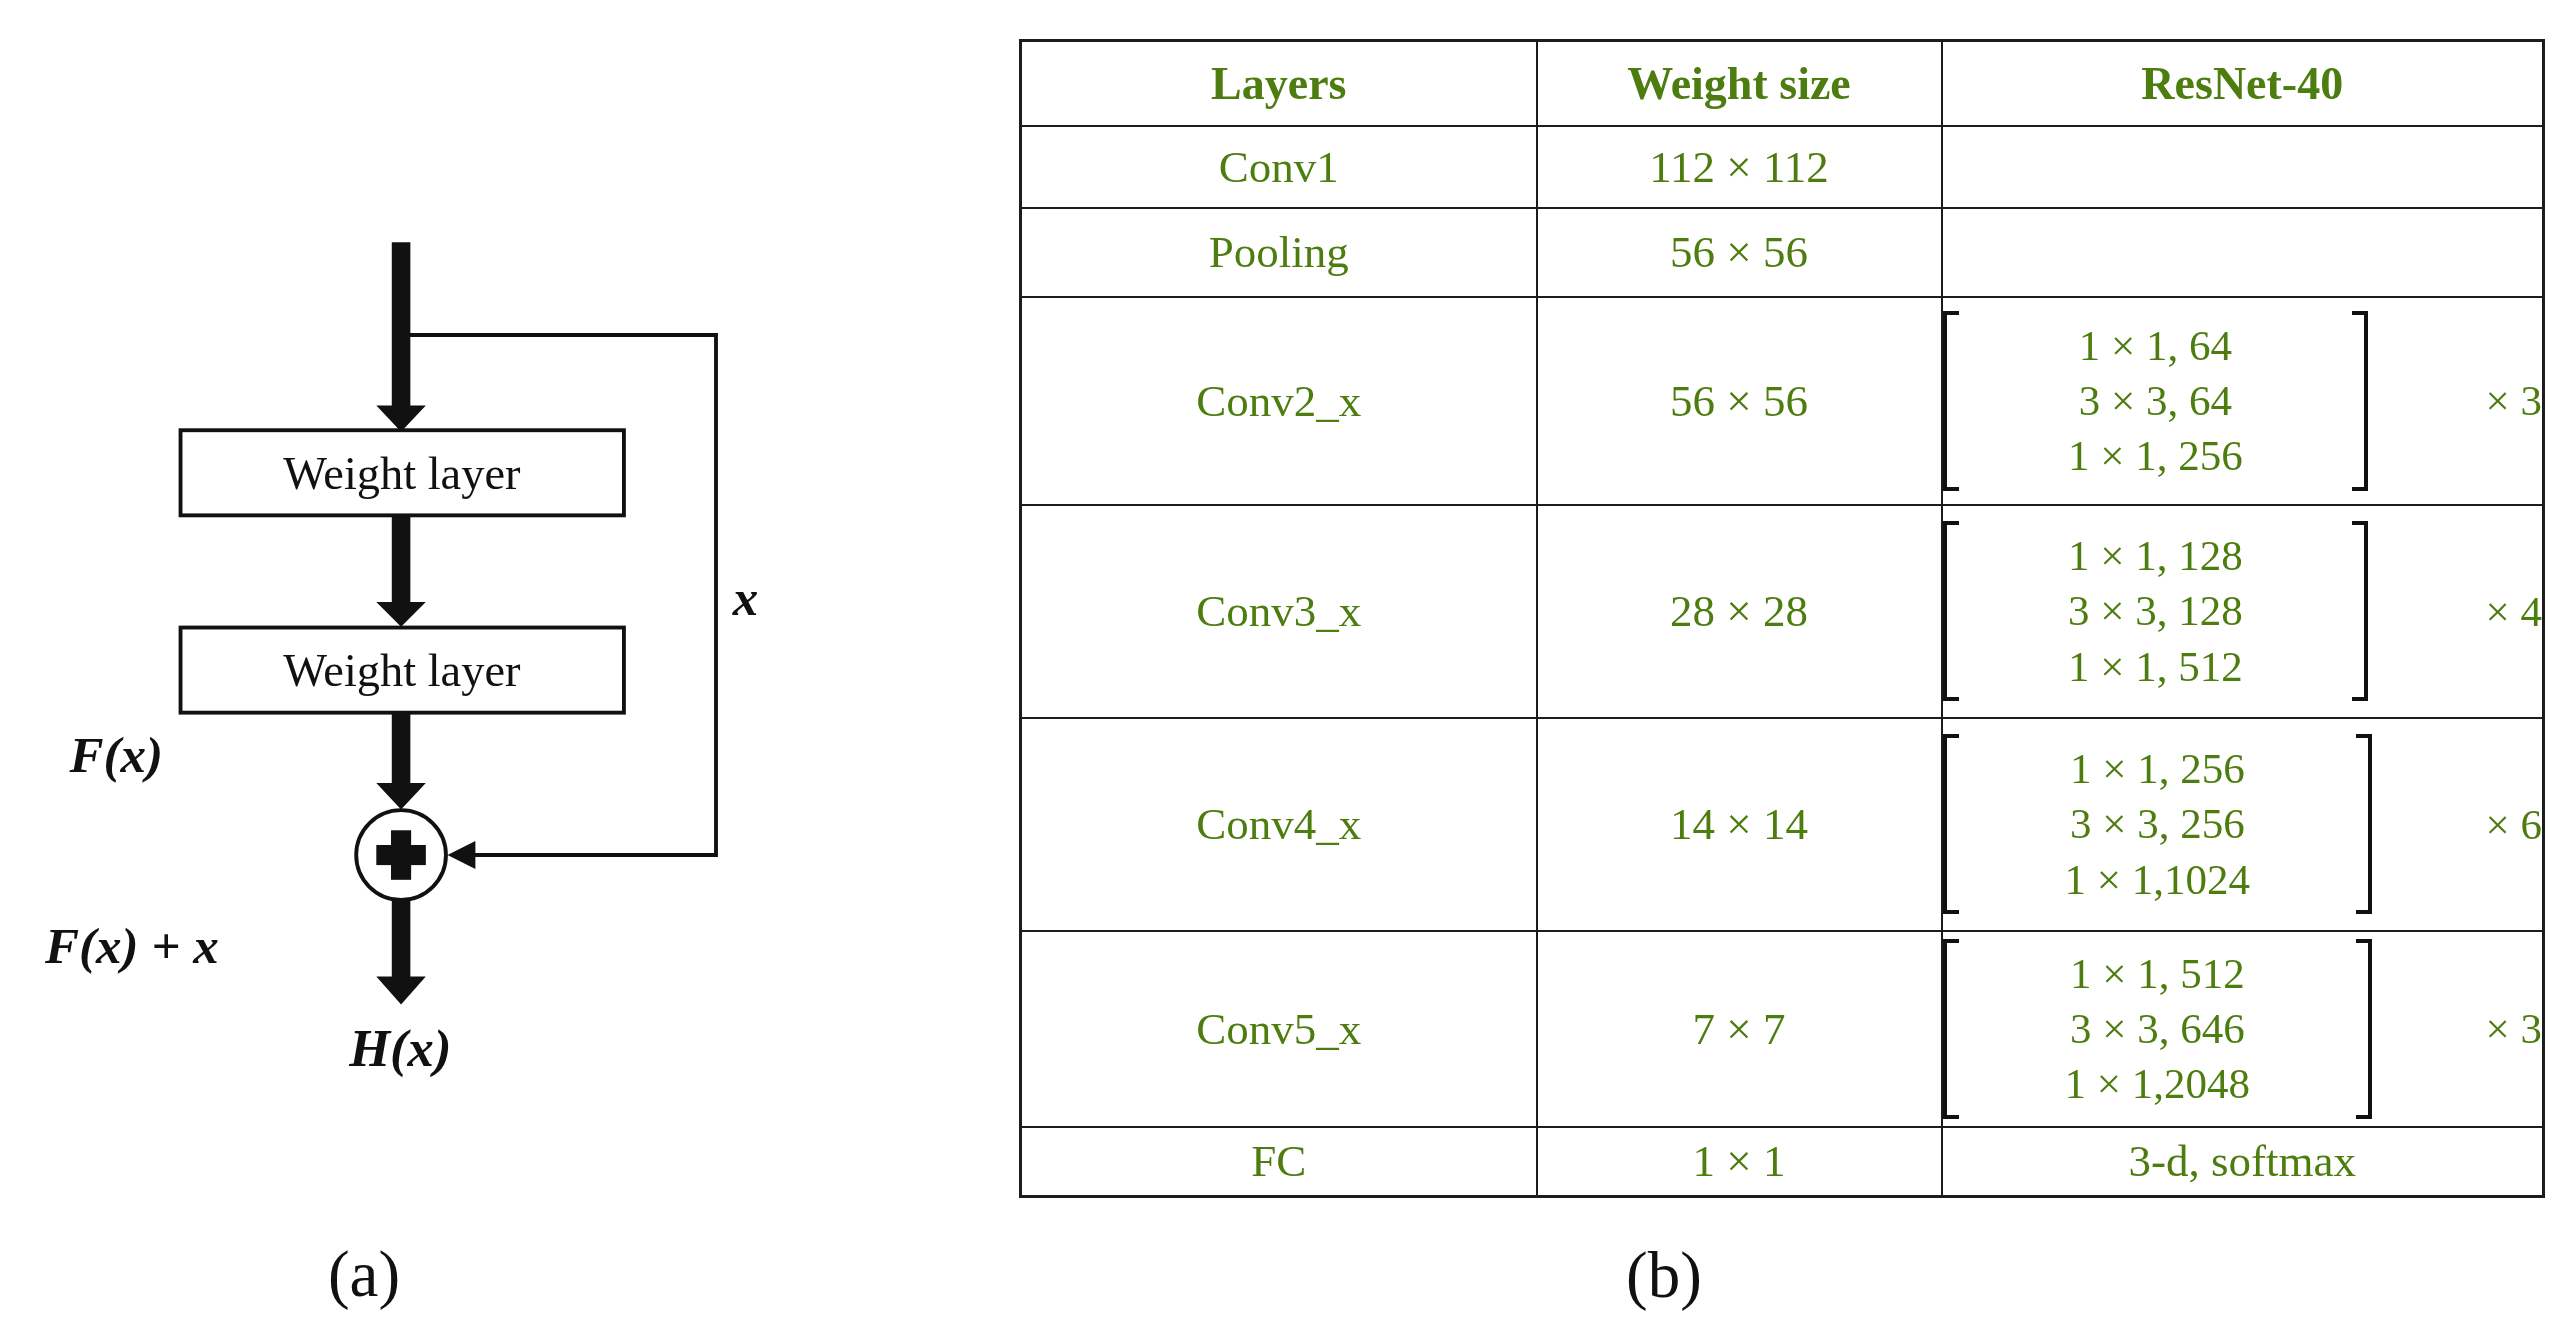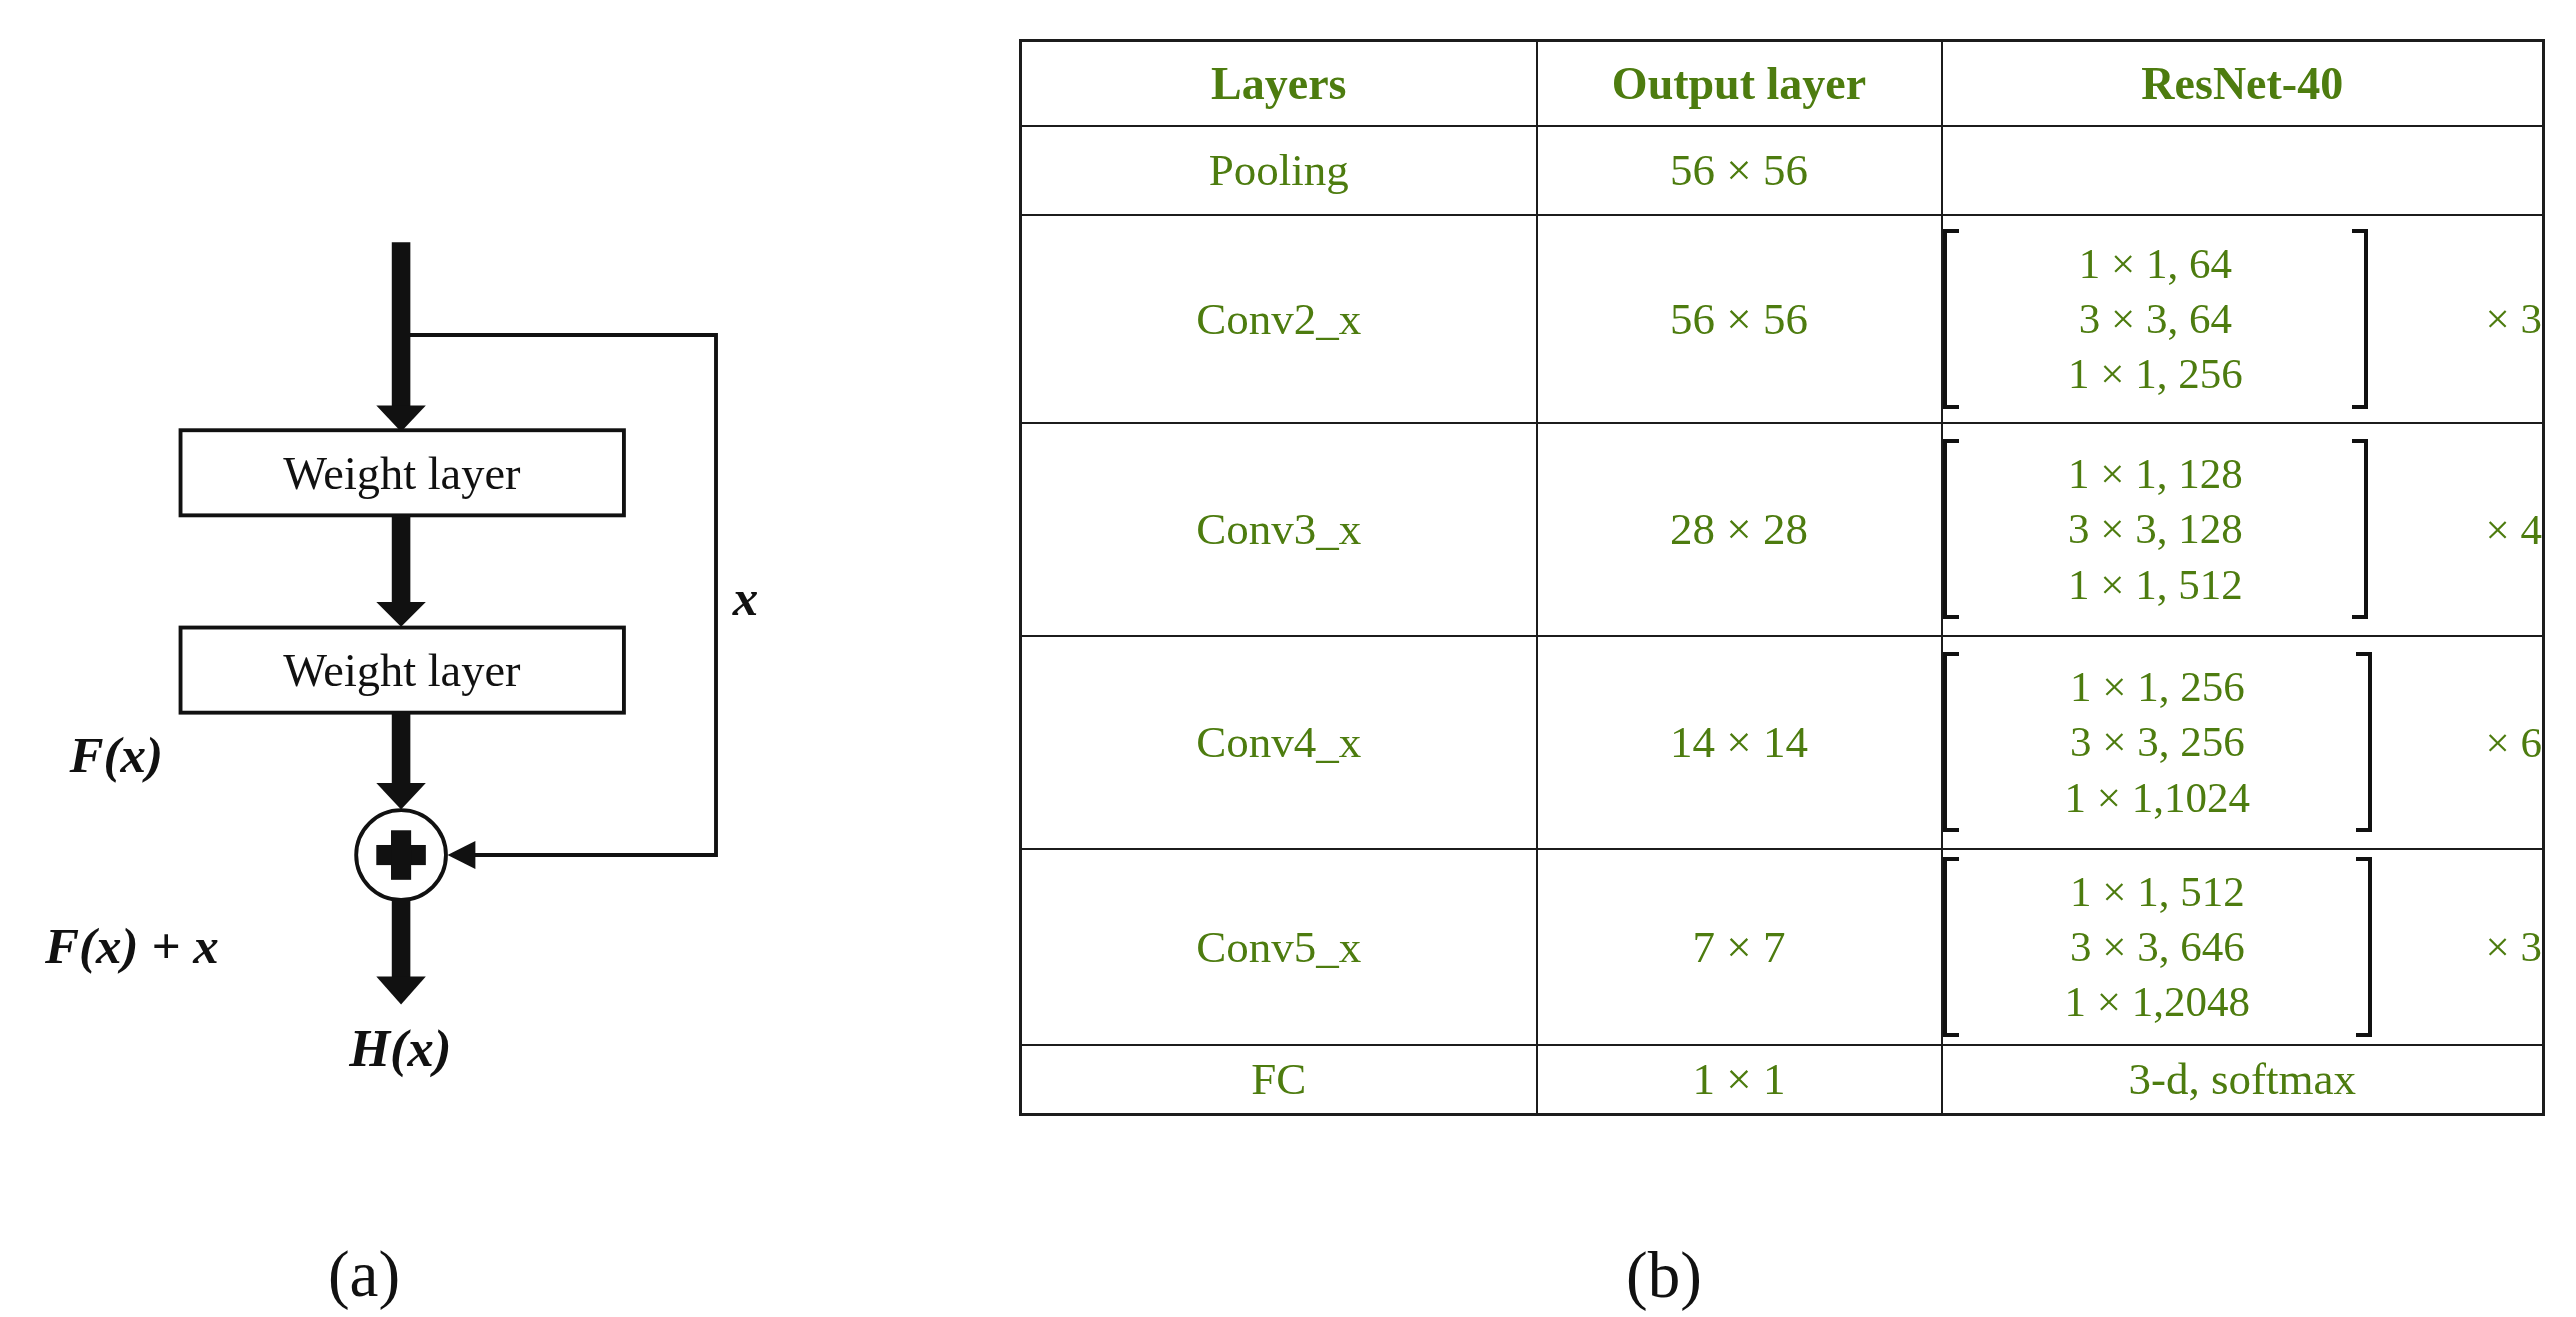--- a/index.html
+++ b/index.html
@@ -123,24 +123,29 @@
 
 <table id="arch-table">
   <colgroup>
     <col style="width:516px">
       <col style="width:405px">
       <col style="width:602px">
   </colgroup>
   <tbody>
       <tr class="h-hdr">
     <th>Layers</th>
-    <th>Output layer</th>
+    <th>Weight size</th>
     <th>ResNet-40</th>
   </tr>
 
+  <tr class="h-r1">
+    <td>Conv1</td>
+    <td>112 × 112</td>
+    <td></td>
+  </tr>
 
   <tr class="h-r2">
     <td>Pooling</td>
     <td>56 × 56</td>
     <td></td>
   </tr>
 
   <tr class="h-m1">
     <td>Conv2_x</td>
     <td>56 × 56</td>

